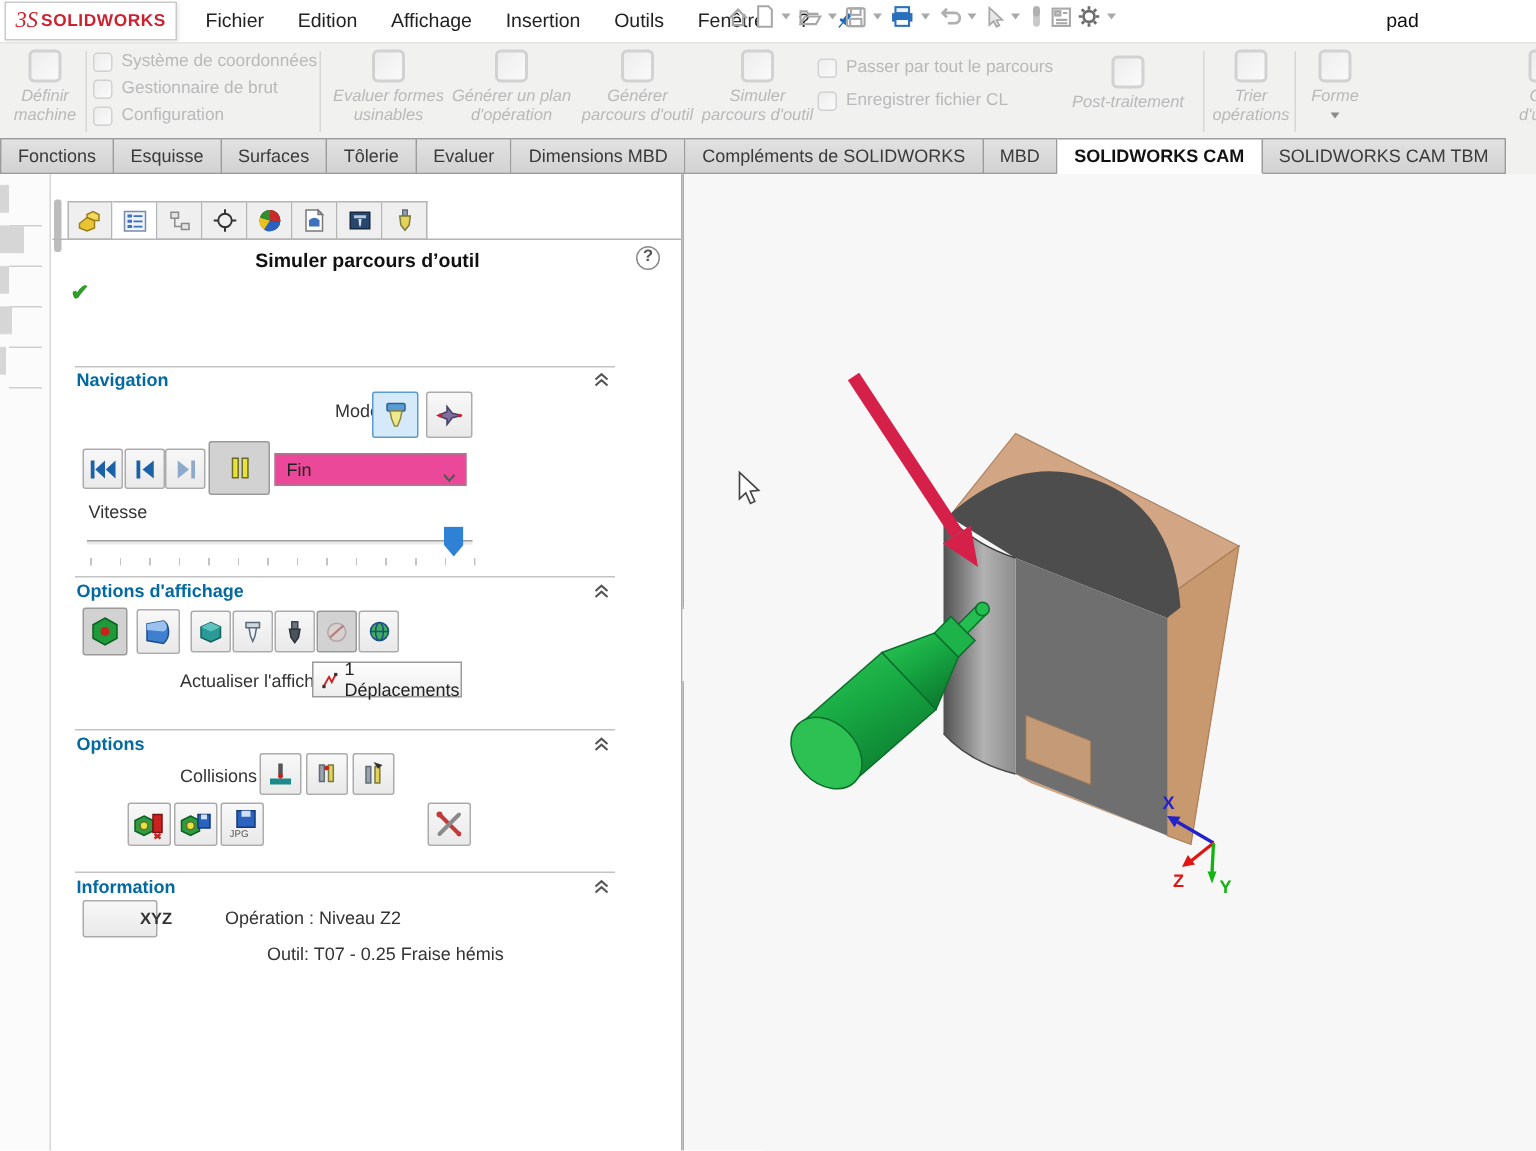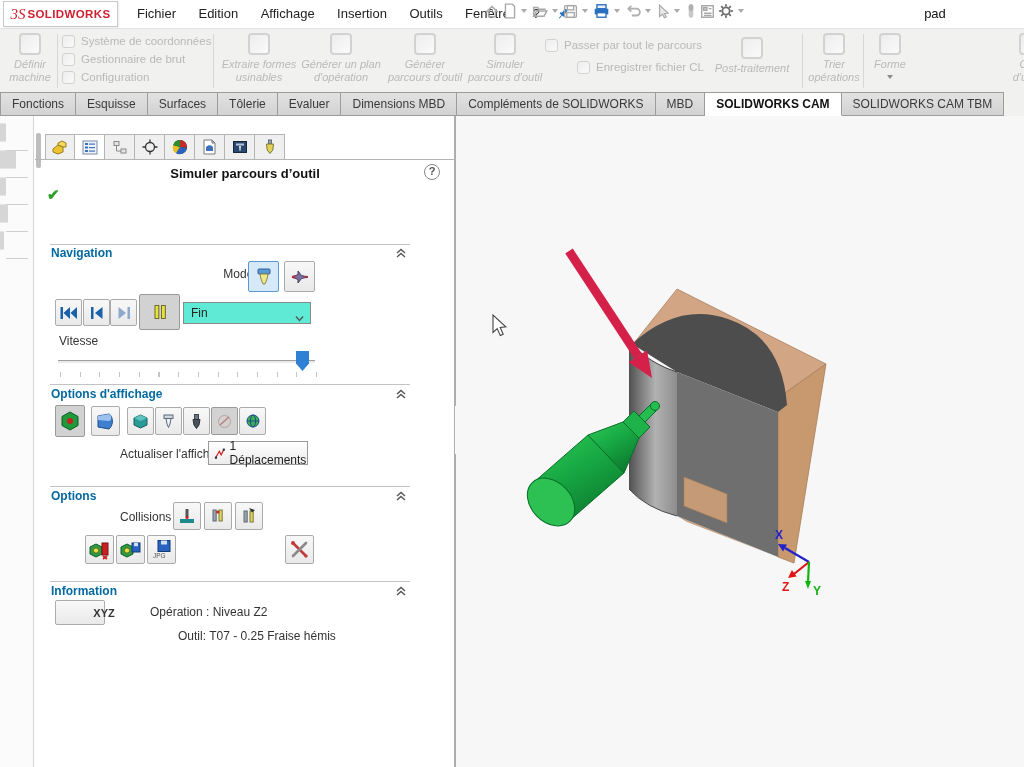--- a/index.html
+++ b/index.html
@@ -65,21 +65,21 @@
   .sep { position:absolute; left:15px; width:360px; height:1px; background:#c3c3c3; }
   .shead { position:absolute; left:16px; font-weight:bold; color:#0369a1; }
   .chev2 { position:absolute; left:360px; width:12px; height:12px; }
 
   .btn { position:absolute; background:linear-gradient(#f8f8f8,#e9e9e9); border:1px solid #ababab; border-radius:2px;
          display:flex; align-items:center; justify-content:center; cursor:default; }
   .btn.pressed { background:#d2d2d2; border-color:#9a9a9a; }
   .btn.selected { background:#d6e9f8; border:1.5px solid #5a9ad2; }
 
   #modelabel { position:absolute; left:150px; top:151px; width:75px; text-align:right; color:#333; }
-  #dd { position:absolute; left:148px; top:186px; width:128px; height:22px; background:#5eead4; border:1px solid #8a8a8a;
+  #dd { position:absolute; left:148px; top:186px; width:128px; height:22px; background:#ec4899; border:1px solid #8a8a8a;
         display:flex; align-items:center; padding-left:7px; color:#222; }
   #dd .ddchev { position:absolute; right:7px; top:8px; width:8px; height:8px; }
 
   #vitesse { position:absolute; left:24px; top:218px; color:#333; }
   #track { position:absolute; left:23px; top:244px; width:257px; height:4px; background:#eaeaea; border-top:1px solid #9f9f9f; border-bottom:1px solid #fff; }
   #ticks { position:absolute; left:25px; top:256px; width:257px; height:5px;
            background:repeating-linear-gradient(90deg,#c4c4c4 0 1px,transparent 1px 19.7px); }
   #thumb { position:absolute; left:261px; top:235px; width:13px; height:20px; background:#2f81d6;
            clip-path:polygon(0 0,100% 0,100% 62%,50% 100%,0 62%); }
 
@@ -227,21 +227,21 @@
         </div>
       <div class="rrow">
           <span class="ricon-s"></span>
           <span>Configuration</span>
         </div>
     </div>
     <span class="rcaret" style="position:absolute;left:202px;top:76px;"></span>
     <div class="rsep" style="left:213px;"></div>
     <div class="ritem" style="left:219px;width:80px;">
       <span class="ricon"></span>
-      <span>Extraire formes</span>
+      <span>Evaluer formes</span>
         <span>usinables</span>
     </div>
     <div class="ritem" style="left:299px;width:84px;">
       <span class="ricon"></span>
       <span>Générer un plan</span>
         <span>d'opération</span>
     </div>
     <div class="ritem" style="left:385px;width:80px;">
       <span class="ricon"></span>
       <span>Générer</span>
@@ -250,21 +250,21 @@
     <div class="ritem" style="left:465px;width:80px;">
       <span class="ricon"></span>
       <span>Simuler</span>
         <span>parcours d'outil</span>
     </div>
     <div class="rstack" style="left:545px;top:10px;">
       <div class="rrow" style="height:22px;">
           <span class="ricon-s"></span>
           <span>Passer par tout le parcours</span>
         </div>
-      <div class="rrow" style="height:22px;margin-left:32px;">
+      <div class="rrow" style="height:22px;">
           <span class="ricon-s"></span>
           <span>Enregistrer fichier CL</span>
         </div>
     </div>
     <div class="ritem" style="left:706px;width:92px;top:8px;">
       <span class="ricon"></span>
       <span>Post-traitement</span>
     </div>
     <div class="rsep" style="left:802px;"></div>
     <div class="ritem" style="left:806px;width:56px;">

